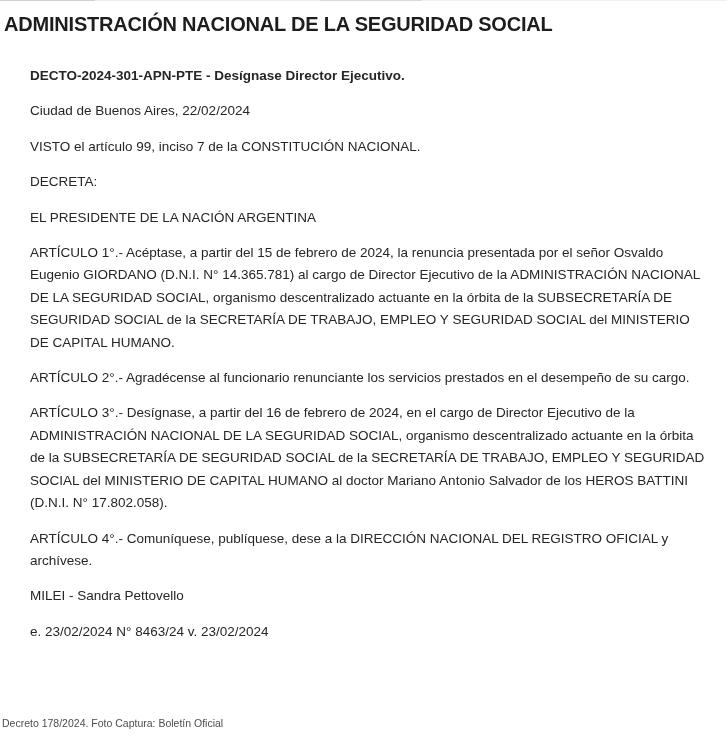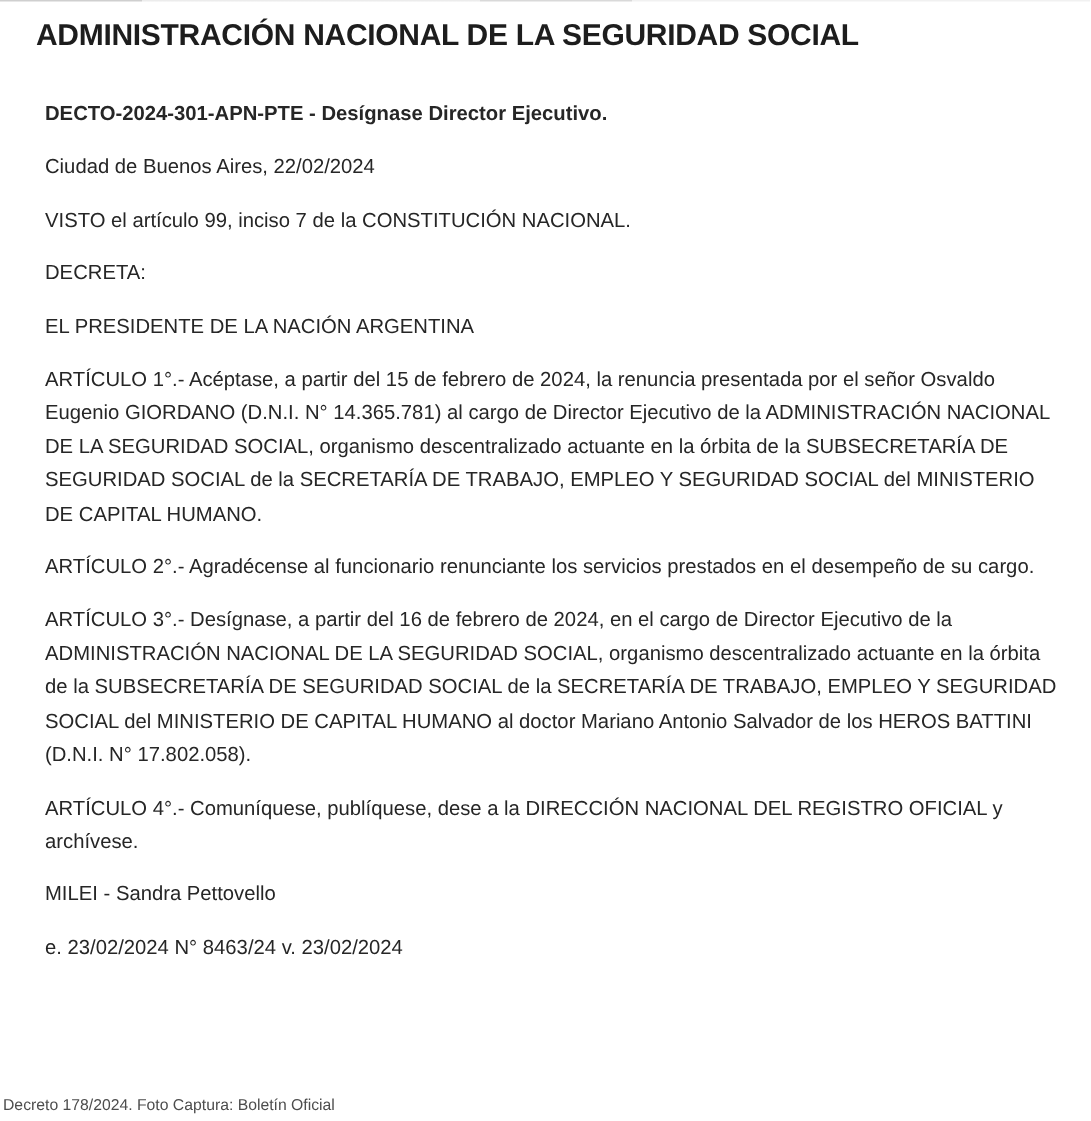--- a/index.html
+++ b/index.html
@@ -17,21 +17,21 @@
     overflow: hidden;
   }
   .top-edge {
     position: absolute;
     top: 0; left: 0; right: 0;
     height: 1px;
     background: linear-gradient(90deg, #cfcfcf 0 13%, #ececec 13% 44%, #d9d9d9 44% 58%, #f1f1f1 58% 100%);
   }
   .doc-title {
     margin: 0;
-    padding: 13px 12px 0 24px;
+    padding: 13px 12px 0 4px;
     font-size: 20px;
     font-weight: bold;
     letter-spacing: -0.2px;
     color: #1d1d1d;
     line-height: 1.15;
   }
   .doc-body {
     padding: 29px 22px 0 30px;
   }
   .doc-body p {
@@ -45,21 +45,21 @@
   }
   .publication {
     margin-top: 16px !important;
   }
   .publication .pub-label {
     font-weight: bold;
   }
   .photo-caption {
     position: absolute;
     left: 2px;
-    bottom: 3px;
+    bottom: 17px;
     font-size: 10.5px;
     line-height: 13px;
     color: #4d4d4d;
     font-family: "Liberation Sans", sans-serif;
   }
 </style>
 </head>
 <body>
 
 <div class="page">

